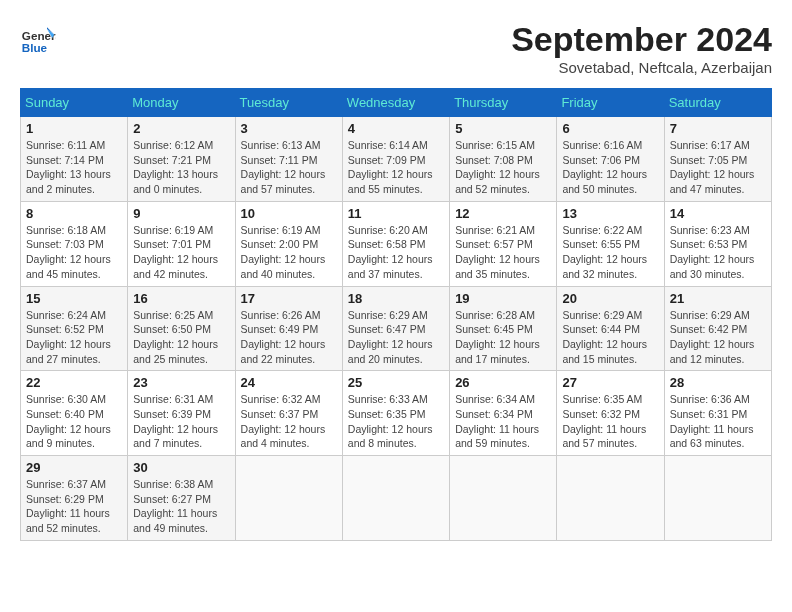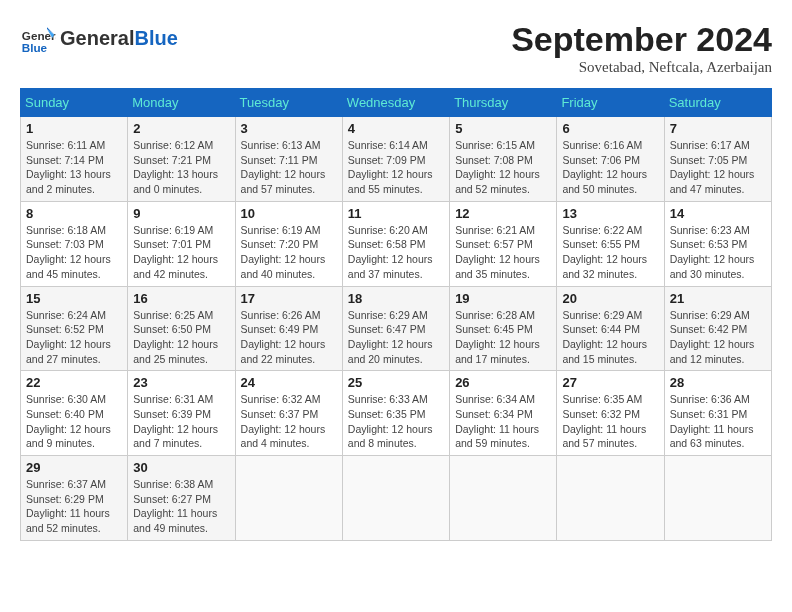--- a/index.html
+++ b/index.html
@@ -34,21 +34,20 @@
       text-align: right;
     }
     .month-year {
       font-size: 34px;
       font-weight: bold;
       color: #222;
     }
     .location {
       font-size: 15px;
       color: #444;
-      font-family: Liberation Serif, serif;
     }
     table {
       width: 100%;
       border-collapse: collapse;
       font-size: 11px;
     }
     thead tr th {
       background-color: #1565c0;
       color: #5eead4;
       padding: 6px 4px;
@@ -91,25 +90,20 @@
 <body>
 
 <div class="header">
   <div class="logo">
     <svg class="logo-icon" viewBox="0 0 40 40" xmlns="http://www.w3.org/2000/svg">
       <text x="2" y="22" font-size="13" font-weight="bold" fill="#333">General</text>
       <text x="2" y="35" font-size="13" font-weight="bold" fill="#1565c0">Blue</text>
       <polygon points="30,8 38,16 30,10" fill="#1565c0"></polygon>
       <polygon points="30,10 38,16 36,20" fill="#42a5f5"></polygon>
     </svg>
-    <div>
-      <div>
-        <span class="logo-general">General</span><span class="logo-blue">Blue</span>
-      </div>
-    </div>
   </div>
   <div class="title-block">
     <div class="month-year">September 2024</div>
     <div class="location">Sovetabad, Neftcala, Azerbaijan</div>
   </div>
 </div>
 
 <table>
   <thead>
     <tr>
@@ -195,21 +189,21 @@
         <div class="day-detail">
           <span>Sunrise: 6:19 AM</span><br>
           <span>Sunset: 7:01 PM</span><br>
           <span>Daylight: 12 hours and 42 minutes.</span>
         </div>
       </td>
         <td>
         <span class="day-num">10</span>
         <div class="day-detail">
           <span>Sunrise: 6:19 AM</span><br>
-          <span>Sunset: 7:20 PM</span><br>
+          <span>Sunset: 2:00 PM</span><br>
           <span>Daylight: 12 hours and 40 minutes.</span>
         </div>
       </td>
         <td>
         <span class="day-num">11</span>
         <div class="day-detail">
           <span>Sunrise: 6:20 AM</span><br>
           <span>Sunset: 6:58 PM</span><br>
           <span>Daylight: 12 hours and 37 minutes.</span>
         </div>

